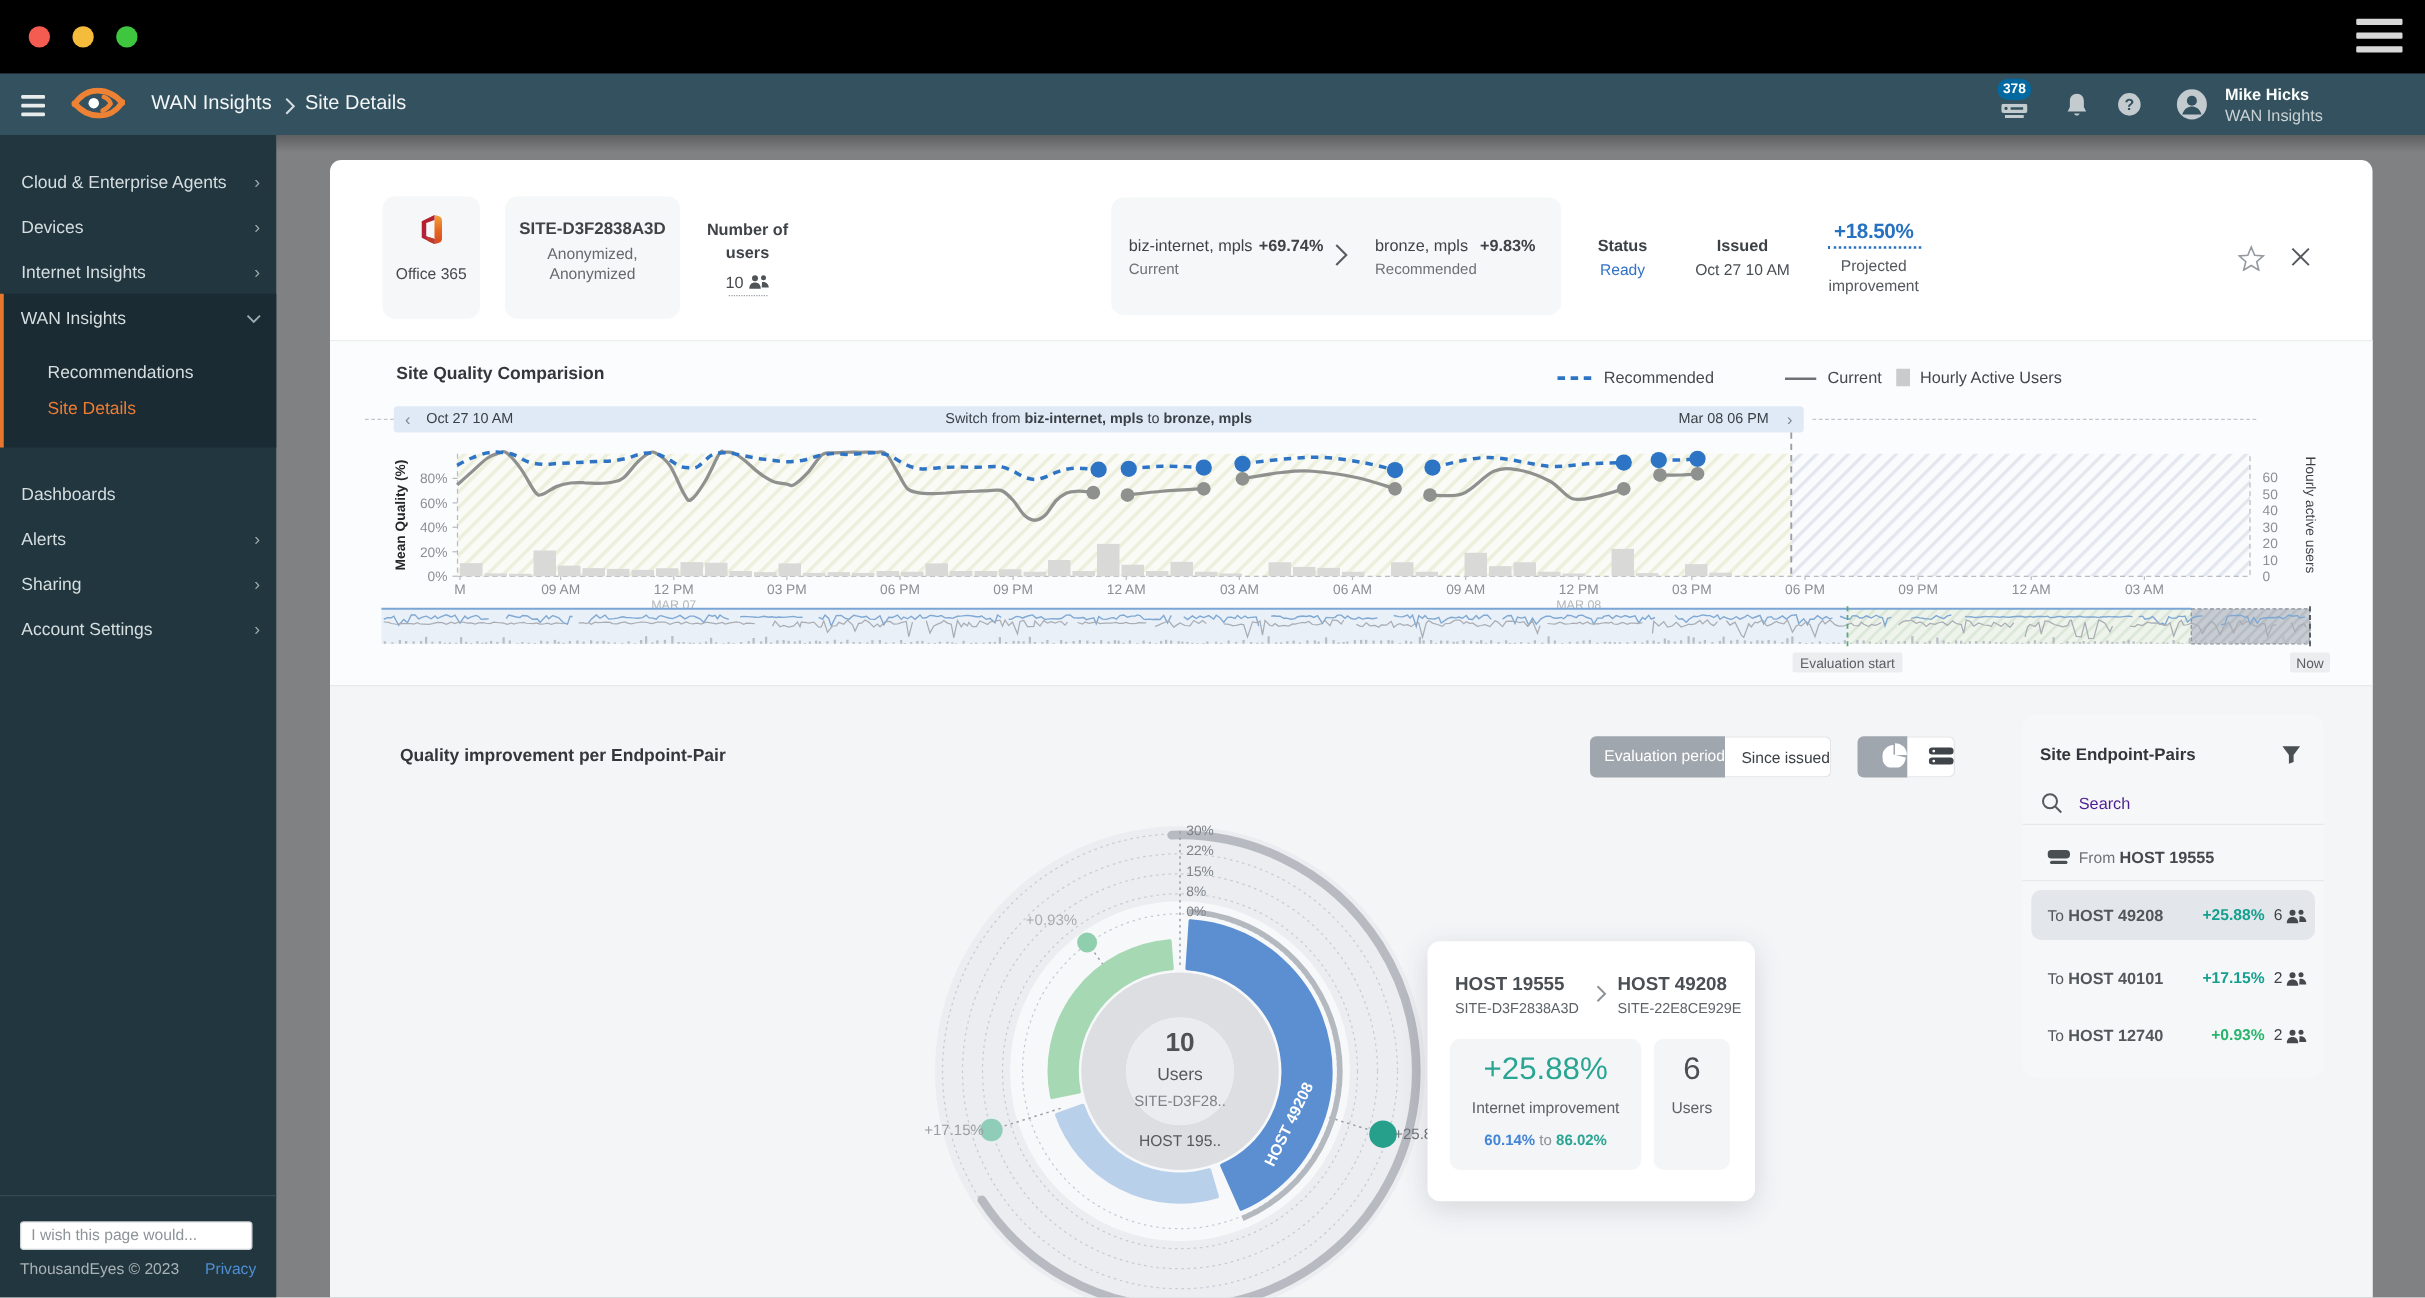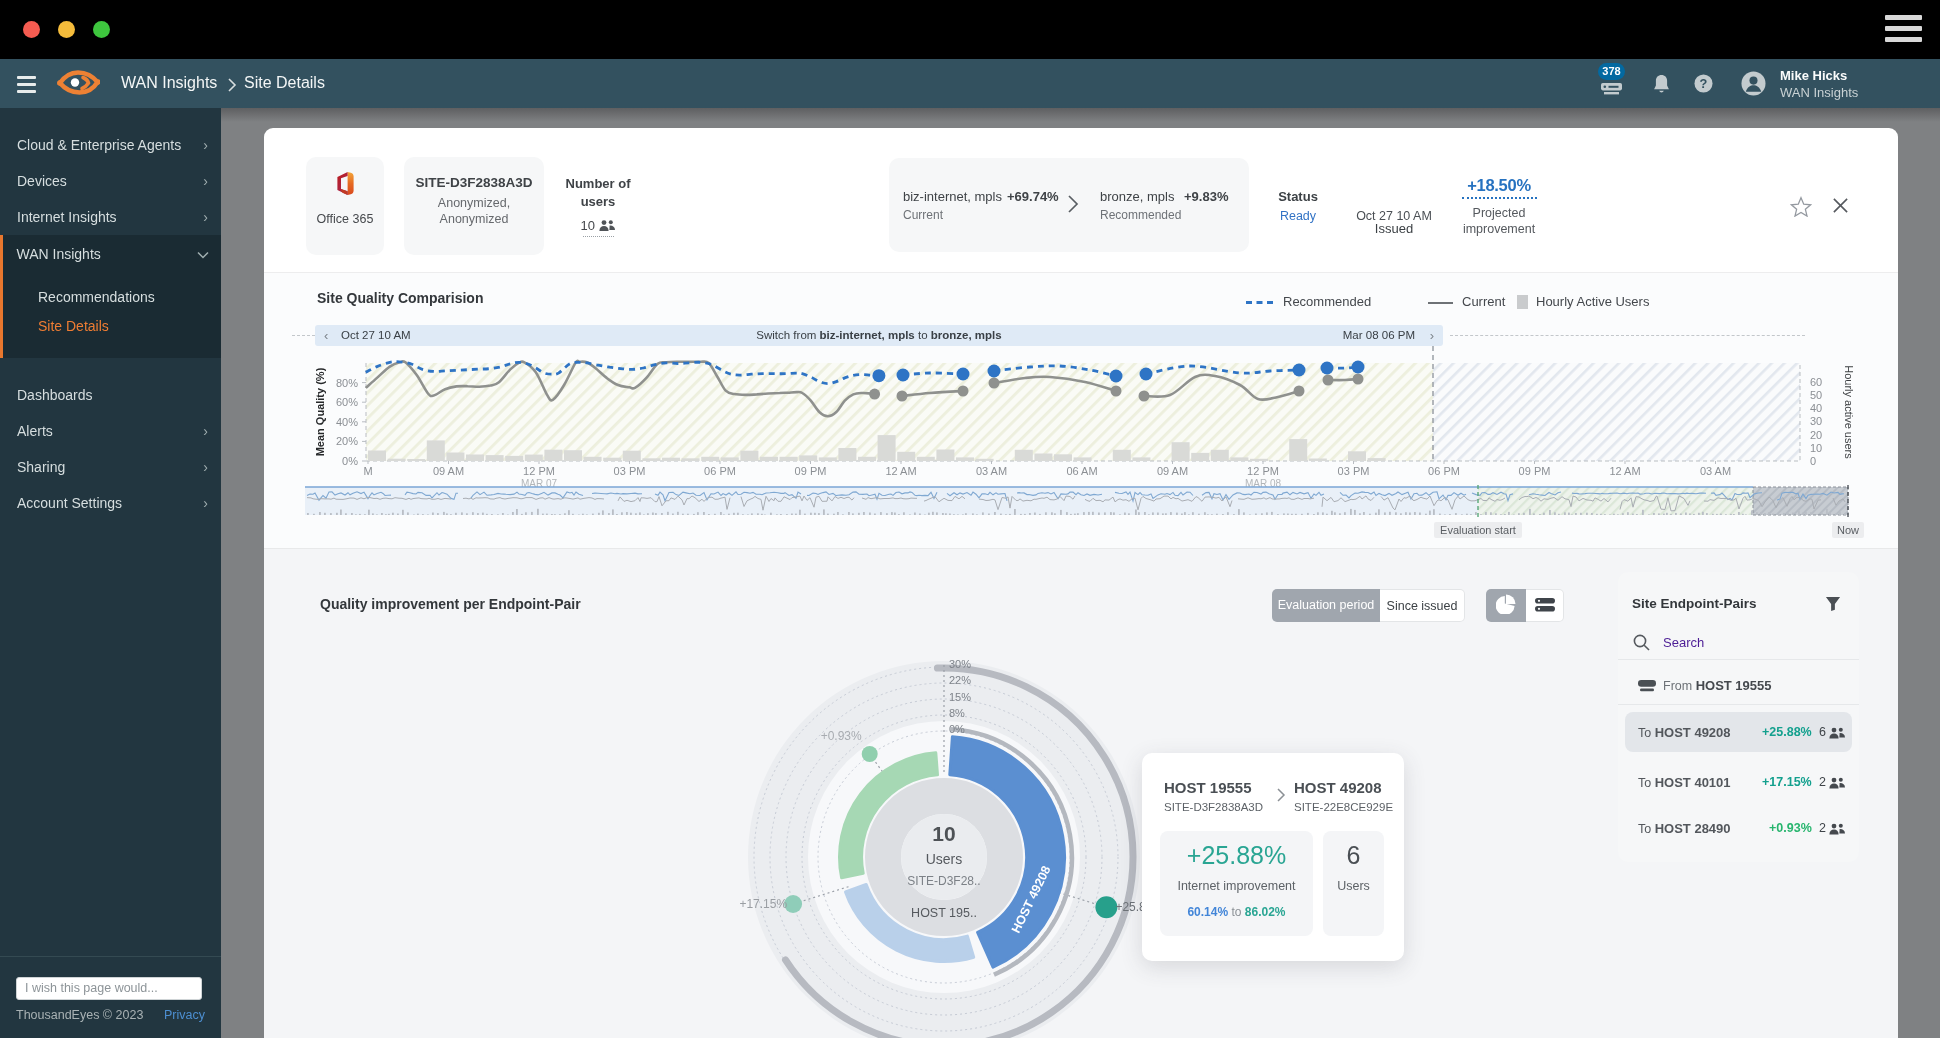--- a/index.html
+++ b/index.html
@@ -26,21 +26,21 @@
 #wanblock .sideitem { padding-left:13.5px; }
 #footer-side { position:absolute; left:0; bottom:0; width:221px; }
 #wish { width:186px; height:23px; background:#fff; border:1px solid #cfd4d6; border-radius:3px; color:#8d9498; font-size:12.5px; padding-left:8px; line-height:21px; }
 
 
 #card { position:absolute; left:264px; top:128px; width:1634px; height:910px; background:#fff; border-radius:9px 9px 0 0; }
 .tile { position:absolute; background:#f6f7f8; border-radius:10px; }
 #sec2 { position:absolute; left:0; top:144px; width:1634px; height:276px; background:#fbfcfd; border-top:1px solid #ededee; }
 #sec3 { position:absolute; left:0; top:420px; width:1634px; height:490px; background:#f4f5f7; border-top:1px solid #e8e9ea; }
 #rangebar { position:absolute; left:51px; top:52px; width:1128px; height:21px; background:#dfeaf6; border-radius:3px; font-size:11.5px; color:#3a4046; }
-.seg-btn { display:inline-block; height:33px; line-height:32px; font-size:12.5px; text-align:center; vertical-align:top; }
+.seg-btn { display:inline-block; height:33px; line-height:32px; font-size:12.5px; text-align:right; vertical-align:top; }
 #panel { position:absolute; background:#f6f7f8; border-radius:10px; left:1354px; top:23px; width:241px; height:290px; }
 .prow { position:absolute; font-size:12.5px; color:#53575c; width:227px; height:40px; left:7px; }
 #tooltip { position:absolute; left:878px; top:204px; width:262px; height:208px; background:#fff; border-radius:10px; box-shadow:0 6px 22px rgba(60,65,75,.16); }
 .tt-tile { position:absolute; top:78px; background:#f4f5f7; border-radius:8px; height:105px; }
 .ppl { vertical-align:-2px; }
 </style>
 </head>
 <body>
 
 <div id="titlebar">
@@ -167,21 +167,21 @@
     <svg style="position:absolute; left:178px; top:36px;" width="12" height="20" viewBox="0 0 12 20">
         <path d="M2 2 L10 10 L2 18" fill="none" stroke="#595e63" stroke-width="1.7"></path>
       </svg>
     <div style="position:absolute; left:211px; top:31px; font-size:13px; color:#3f4347;">bronze, mpls</div>
     <div style="position:absolute; left:295px; top:31px; font-size:13px; font-weight:bold; color:#3f4347;">+9.83%</div>
     <div style="position:absolute; left:211px; top:50px; font-size:12px; color:#6e7277;">Recommended</div>
   </div>
 
   <div class="abs" style="left:1005px; top:61px; width:58px; text-align:center; font-weight:bold; font-size:13px; color:#3c4145;">Status</div>
   <div class="abs" style="left:1005px; top:81px; width:58px; text-align:center; font-size:12.5px; color:#3273c5;">Ready</div>
-  <div class="abs" style="left:1096px; top:61px; width:68px; text-align:center; font-weight:normal; font-size:13px; color:#3c4145;margin-top:32px;">Issued</div>
+  <div class="abs" style="left:1096px; top:61px; width:68px; text-align:center; font-weight:bold; font-size:13px; color:#3c4145;">Issued</div>
   <div class="abs" style="left:1087px; top:81px; width:86px; text-align:center; font-size:12.5px; color:#4a4f54;">Oct 27 10 AM</div>
   <div class="abs" style="left:1193px; top:48px; width:84px; text-align:center;">
     <div style="font-size:16.5px; font-weight:bold; color:#2672c0; letter-spacing:-0.3px;">+18.50%</div>
     <div style="width:75px; margin:2px auto 0; border-bottom:2px dotted #2672c0;"></div>
     <div style="font-size:12.5px; color:#55595e; margin-top:6px; line-height:16px;">Projected<br>improvement</div>
   </div>
   <svg class="abs" style="left:1526px; top:68px;" width="22" height="21" viewBox="0 0 24 23">
       <path d="M12 1.8 L15 9 L22.5 9.6 L16.8 14.6 L18.6 22 L12 18 L5.4 22 L7.2 14.6 L1.5 9.6 L9 9 Z" fill="none" stroke="#9499a0" stroke-width="1.4"></path>
     </svg>
   <svg class="abs" style="left:1568px; top:69px;" width="17" height="17" viewBox="0 0 18 18">
@@ -839,21 +839,21 @@
         <span style="position:absolute; left:137px; top:13px; color:#13a08e; font-weight:bold;">+17.15%</span>
         <span style="position:absolute; left:194px; top:13px; color:#3f4449;">2</span>
         <svg class="ppl" style="position:absolute; left:204px; top:15px;" width="17" height="13" viewBox="0 0 17 12">
             <circle cx="5" cy="2.6" r="2.4" fill="#45494e"></circle>
             <path d="M0.4 11 C0.4 7.6 2.4 6 5 6 C7.6 6 9.6 7.6 9.6 11 Z" fill="#45494e"></path>
             <circle cx="11.8" cy="2.2" r="2" fill="#45494e"></circle>
             <path d="M10.6 5.6 C13.4 5.3 16 6.9 16 10 L10.4 10" fill="#45494e"></path>
           </svg>
       </div>
       <div class="prow" style="top:236px;">
-        <span style="position:absolute; left:13px; top:13px;">To <b style="font-size:13px;">HOST 28490</b></span>
+        <span style="position:absolute; left:13px; top:13px;">To <b style="font-size:13px;">HOST 12740</b></span>
         <span style="position:absolute; left:144px; top:13px; color:#27b56e; font-weight:bold;">+0.93%</span>
         <span style="position:absolute; left:194px; top:13px; color:#3f4449;">2</span>
         <svg class="ppl" style="position:absolute; left:204px; top:15px;" width="17" height="13" viewBox="0 0 17 12">
             <circle cx="5" cy="2.6" r="2.4" fill="#45494e"></circle>
             <path d="M0.4 11 C0.4 7.6 2.4 6 5 6 C7.6 6 9.6 7.6 9.6 11 Z" fill="#45494e"></path>
             <circle cx="11.8" cy="2.2" r="2" fill="#45494e"></circle>
             <path d="M10.6 5.6 C13.4 5.3 16 6.9 16 10 L10.4 10" fill="#45494e"></path>
           </svg>
       </div>
     </div>

